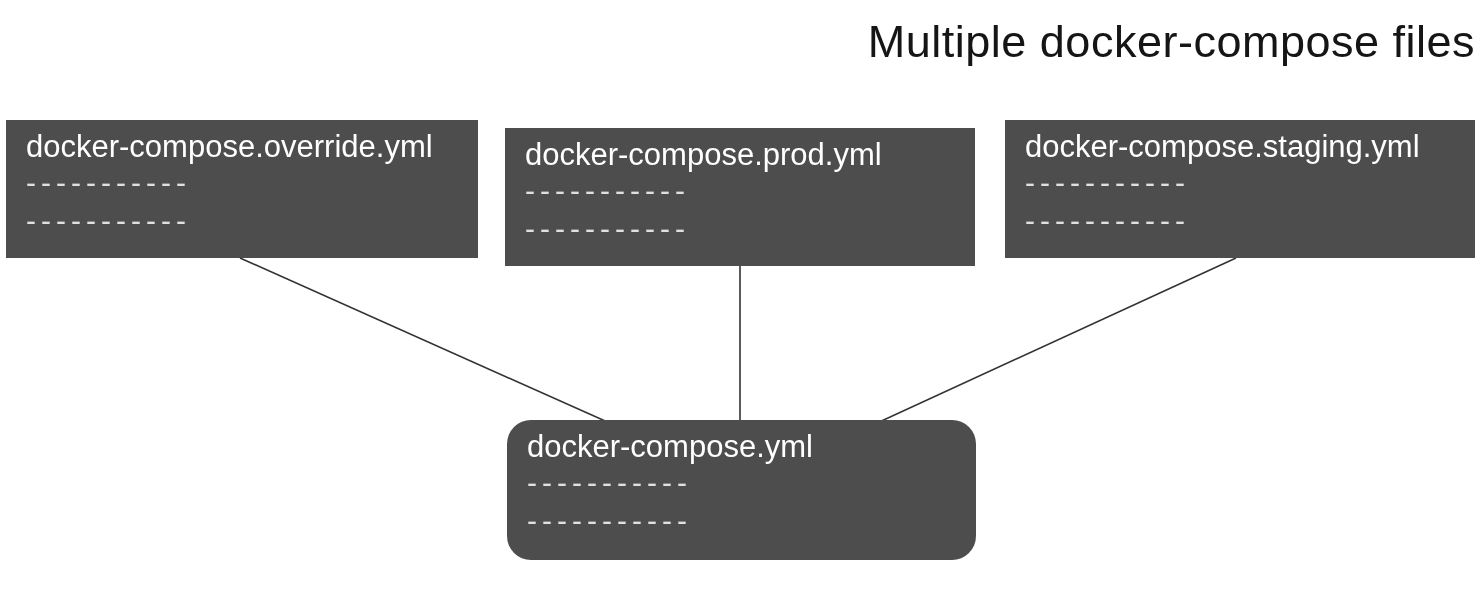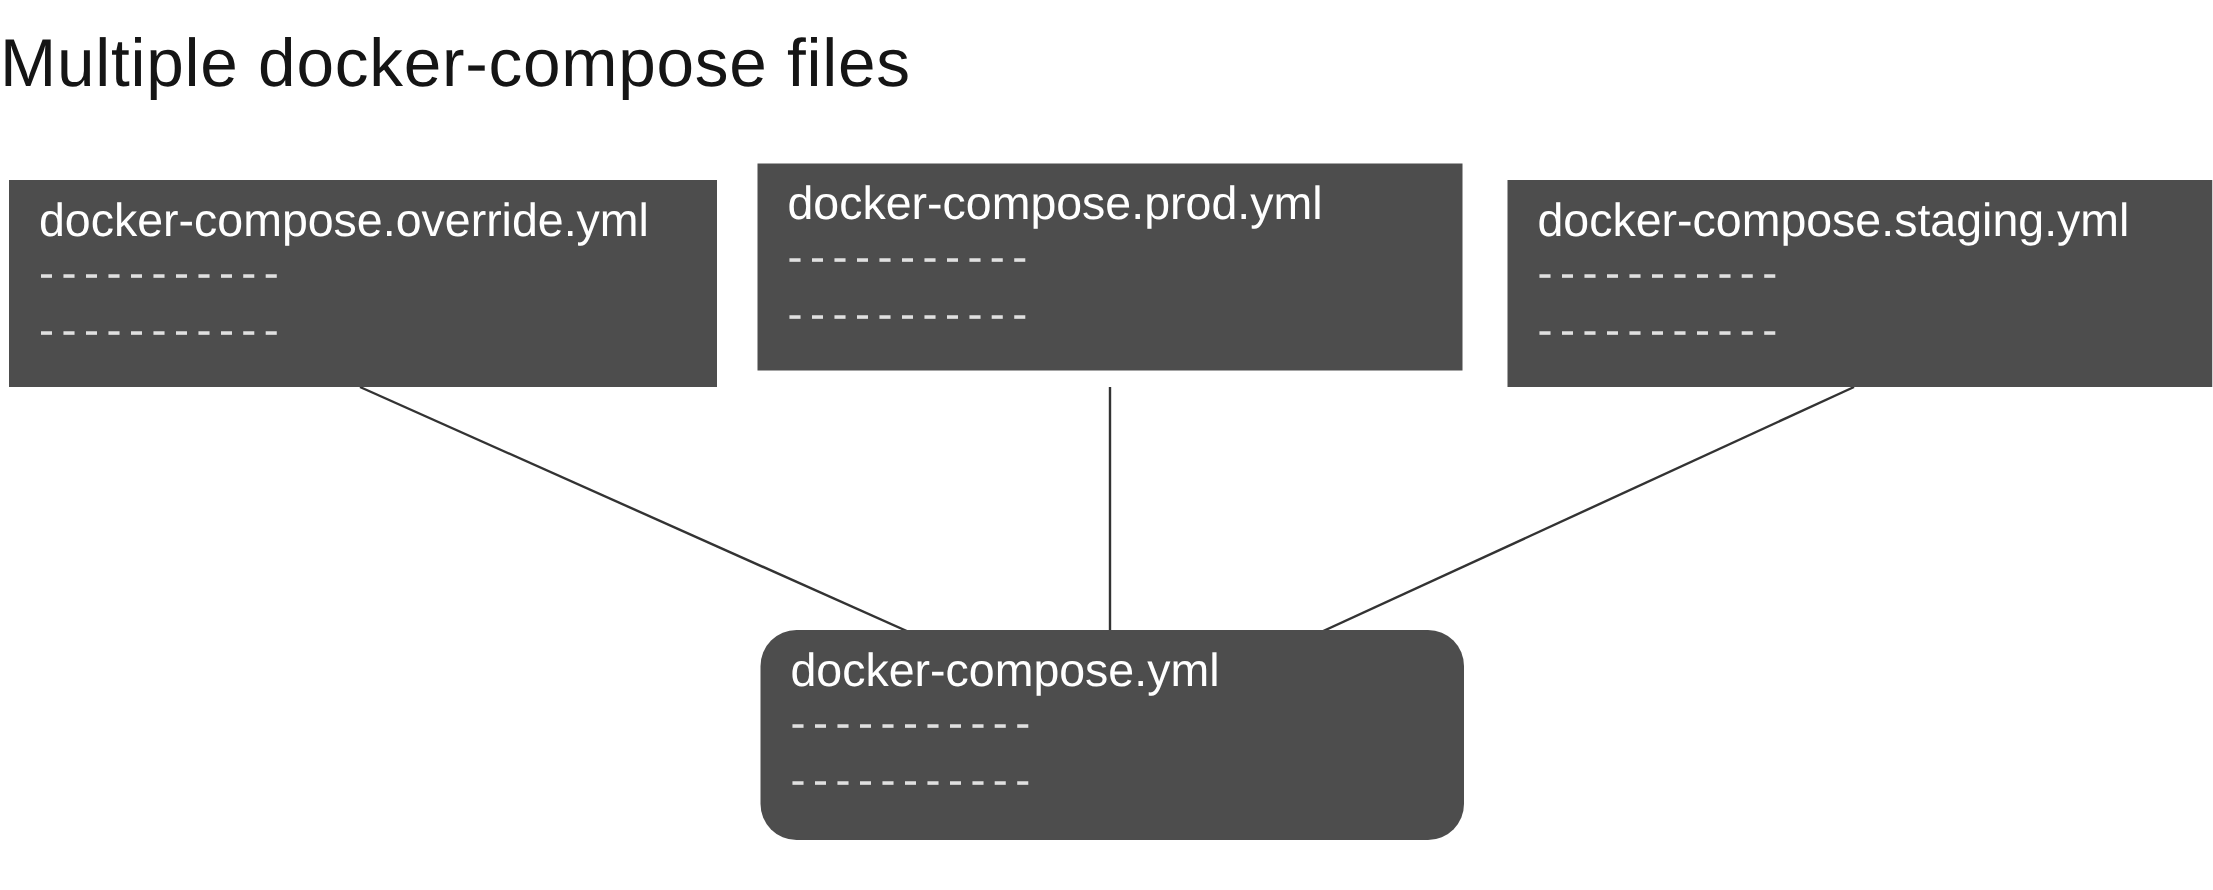--- a/index.html
+++ b/index.html
@@ -13,21 +13,21 @@
     width: 1475px;
     height: 593px;
     background: #ffffff;
     overflow: hidden;
   }
   .diagram-title {
     position: absolute;
     top: 16px;
     left: 0;
     width: 100%;
-    text-align: left;
+    text-align: right;
     font-size: 45px;
     font-weight: 300;
     color: #151515;
     letter-spacing: 0.5px;
   }
   .node {
     position: absolute;
     box-sizing: border-box;
     background: #4d4d4d;
     color: #ffffff;
@@ -45,21 +45,21 @@
   }
   .dash-line {
     font-size: 30px;
     font-weight: 300;
     line-height: 38px;
     letter-spacing: 5px;
     color: #e0e0e0;
     white-space: nowrap;
   }
   .node-override { left: 6px;    top: 120px; width: 472px; height: 138px; }
-  .node-prod     { left: 505px;  top: 109px; width: 470px; height: 138px; }
+  .node-prod     { left: 505px;  top: 128px; width: 470px; height: 138px; }
   .node-staging  { left: 1005px; top: 120px; width: 500px; height: 138px; }
   .node-base     { left: 507px;  top: 420px; width: 469px; height: 140px; border-radius: 24px; }
   .edges-layer {
     position: absolute;
     left: 0;
     top: 0;
     width: 1475px;
     height: 593px;
     pointer-events: none;
   }

